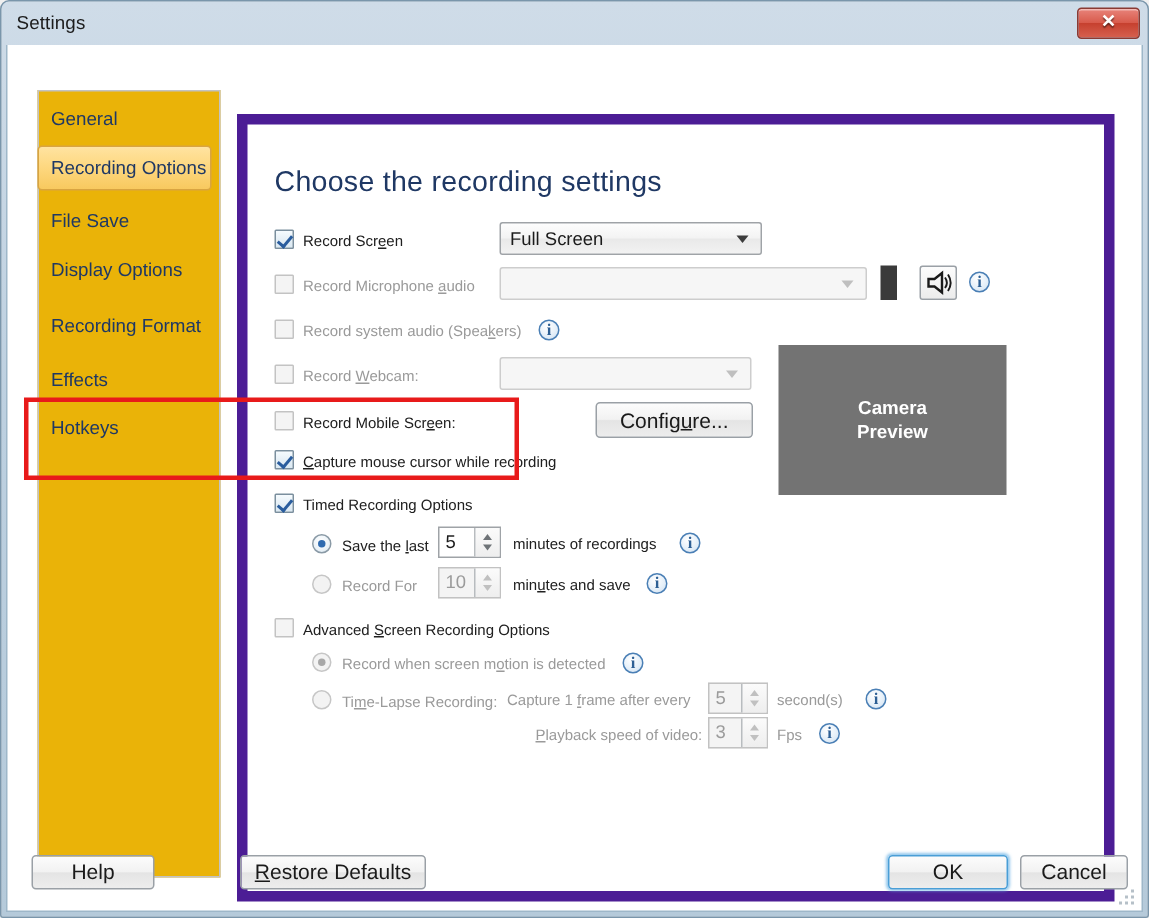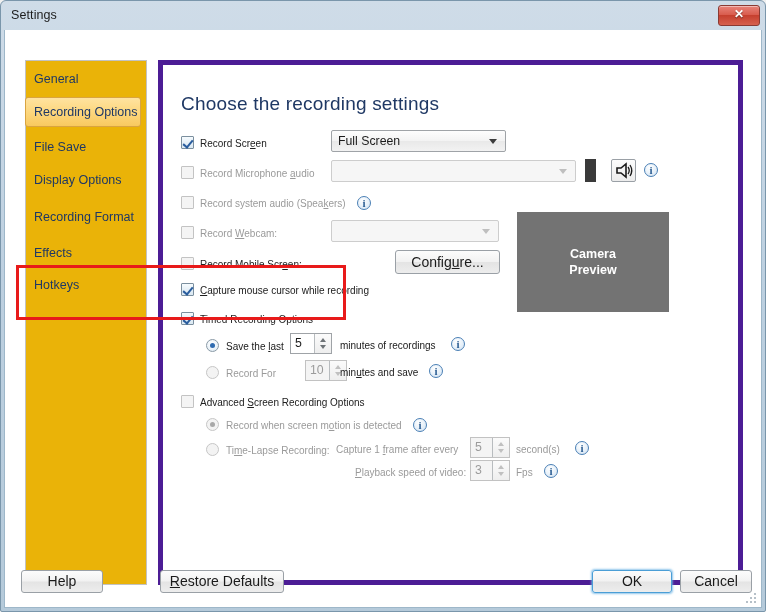--- a/index.html
+++ b/index.html
@@ -110,23 +110,23 @@
     border-radius: 3px;
     color: #1f3864;
     height: 30px;
     line-height: 28px;
     width: 116px;
     left: -1px;
   }
   
   .content {
     position: absolute;
-    left: 153px; top: 30px;
+    left: 153px; top: 46px;
     width: 585px; height: 525px;
-    border: 5px solid #4c1d95;
+    border: 7px solid #4c1d95;
     background: #ffffff;
     box-sizing: border-box;
   }
   .heading {
     position: absolute;
     left: 18px; top: 28px;
     font-size: 19px;
     color: #1f3864;
     letter-spacing: .2px;
   }
@@ -437,21 +437,21 @@
           <span class="spin-up"></span>
           <span class="spin-dn"></span>
         </span>
       </div>
       <div class="lbl" style="position:absolute; left:177px; top:271px;">minutes of recordings</div>
       <span class="info" style="position:absolute; left:288px; top:272px;"></span>
 
       <div class="row" style="left:43px; top:298px">
         <span class="rb dis"></span><span class="lbl disabled">Record For</span>
       </div>
-      <div class="spin dis" style="left:127px; top:295px; width:42px;margin-left:15px;">
+      <div class="spin dis" style="left:127px; top:295px; width:42px;">
         <span class="spin-val">10</span>
         <span class="spin-btns">
           <span class="spin-up"></span>
           <span class="spin-dn"></span>
         </span>
       </div>
       <div class="lbl" style="position:absolute; left:177px; top:298px;"><span>min</span><span class="u">u</span><span>tes and save</span></div>
       <span class="info" style="position:absolute; left:266px; top:299px;"></span>
 
       <div class="row" style="top:327px">

